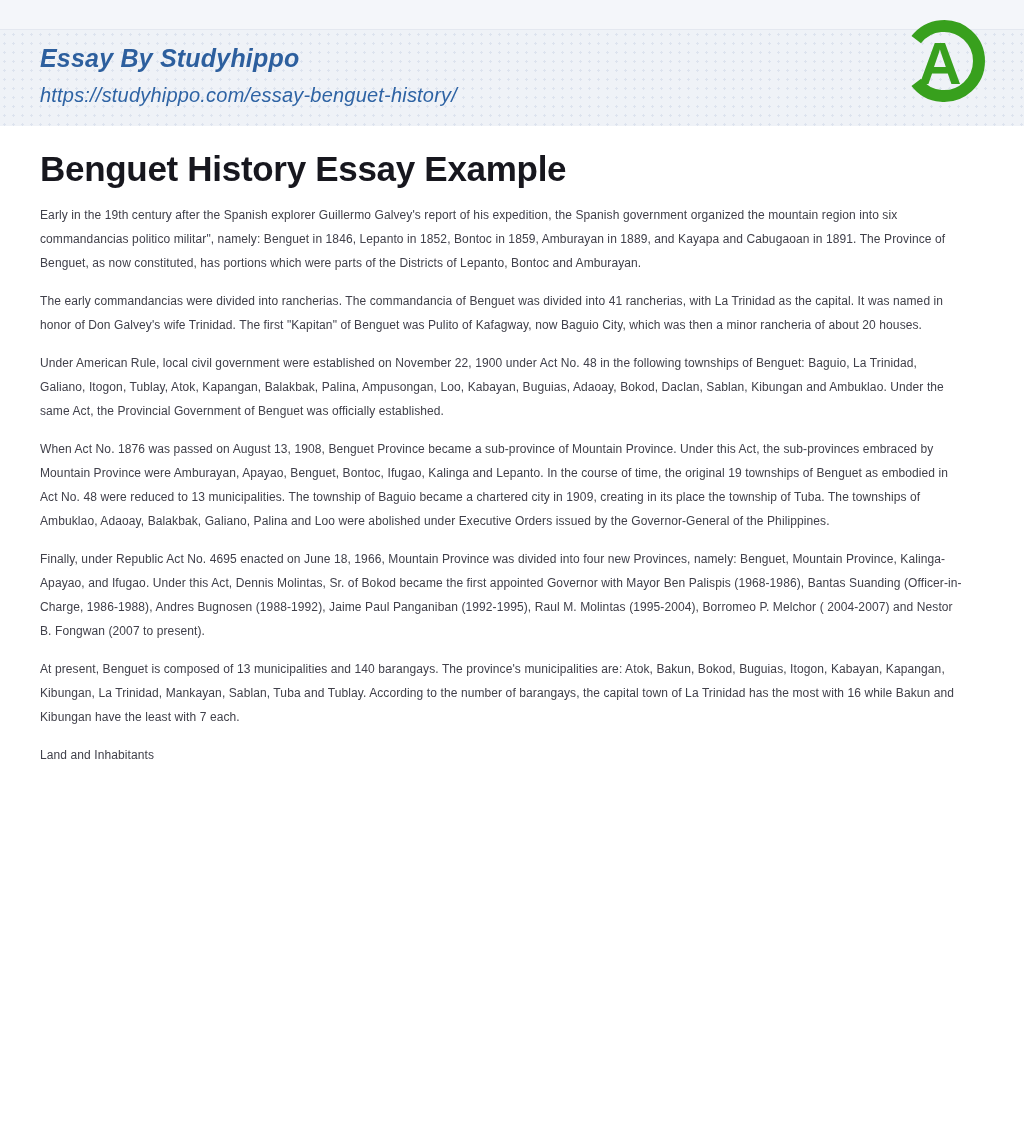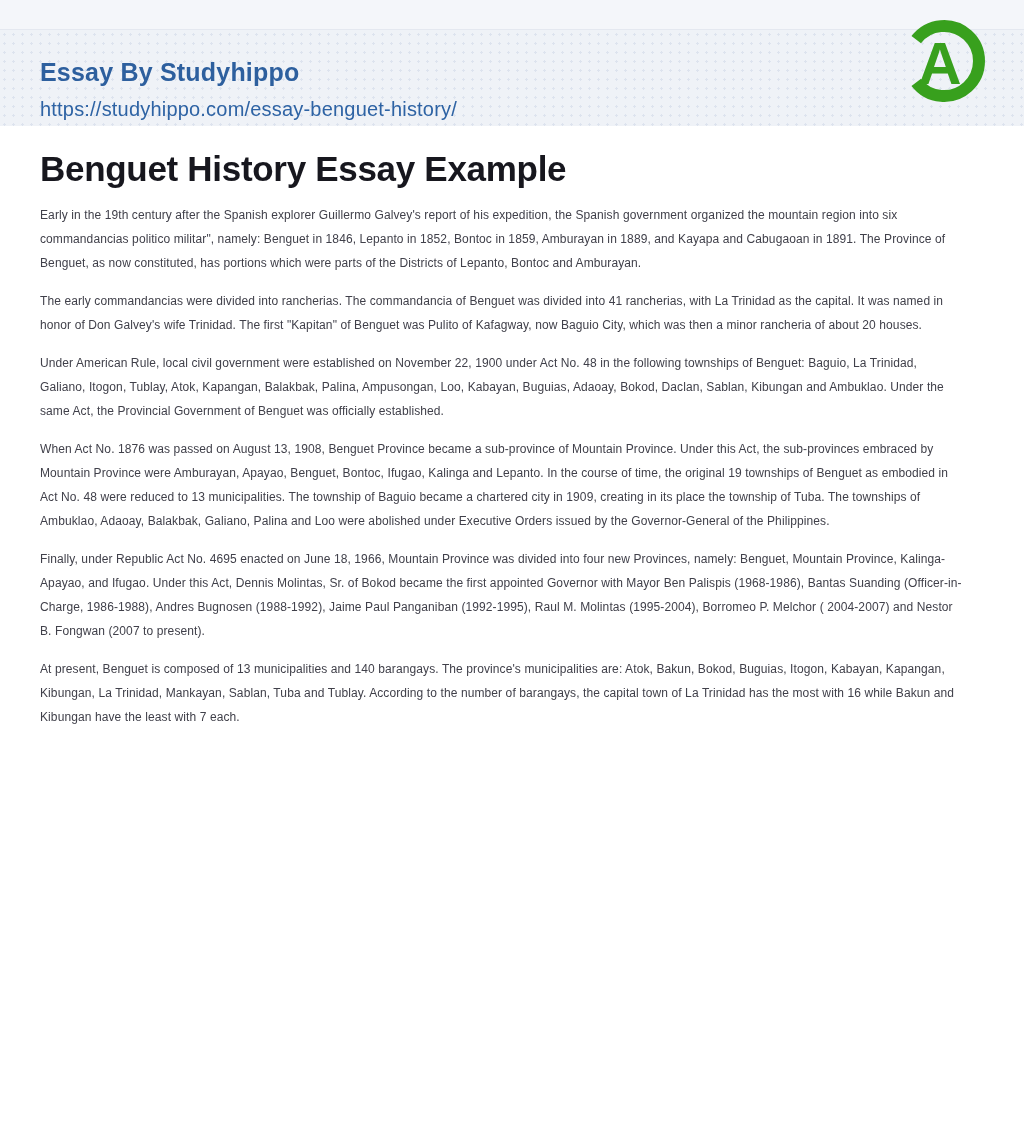--- a/index.html
+++ b/index.html
@@ -21,21 +21,22 @@
     border-bottom: 1px solid #e4e8f0;
   }
   .header-main {
     height: 96px;
     background-color: #eff2f7;
     background-image: radial-gradient(circle, #dde3ee 1px, transparent 1.2px);
     background-size: 9px 9px;
     padding: 0 140px 5px 40px;
     display: flex;
     flex-direction: column;
-    justify-content: flex-end;
+    justify-content: center;
+    font-style: italic;
   }
   .site-title {
     margin: 0 0 11px 0;
     font-size: 25px;
     font-weight: 700;
     letter-spacing: 0.2px;
     color: #2d5f9e;
   }
   .essay-url {
     font-size: 20px;
@@ -95,16 +96,17 @@
 
   <main>
     <h2 class="essay-title">Benguet History Essay Example</h2>
     <div class="essay-body" id="paragraphs">
         <p>Early in the 19th century after the Spanish explorer Guillermo Galvey's report of his expedition, the Spanish government organized the mountain region into six commandancias politico militar", namely: Benguet in 1846, Lepanto in 1852, Bontoc in 1859, Amburayan in 1889, and Kayapa and Cabugaoan in 1891. The Province of Benguet, as now constituted, has portions which were parts of the Districts of Lepanto, Bontoc and Amburayan.</p>
         <p>The early commandancias were divided into rancherias. The commandancia of Benguet was divided into 41 rancherias, with La Trinidad as the capital. It was named in honor of Don Galvey's wife Trinidad. The first "Kapitan" of Benguet was Pulito of Kafagway, now Baguio City, which was then a minor rancheria of about 20 houses.</p>
         <p>Under American Rule, local civil government were established on November 22, 1900 under Act No. 48 in the following townships of Benguet: Baguio, La Trinidad, Galiano, Itogon, Tublay, Atok, Kapangan, Balakbak, Palina, Ampusongan, Loo, Kabayan, Buguias, Adaoay, Bokod, Daclan, Sablan, Kibungan and Ambuklao. Under the same Act, the Provincial Government of Benguet was officially established.</p>
         <p>When Act No. 1876 was passed on August 13, 1908, Benguet Province became a sub-province of Mountain Province. Under this Act, the sub-provinces embraced by Mountain Province were Amburayan, Apayao, Benguet, Bontoc, Ifugao, Kalinga and Lepanto. In the course of time, the original 19 townships of Benguet as embodied in Act No. 48 were reduced to 13 municipalities. The township of Baguio became a chartered city in 1909, creating in its place the township of Tuba. The townships of Ambuklao, Adaoay, Balakbak, Galiano, Palina and Loo were abolished under Executive Orders issued by the Governor-General of the Philippines.</p>
         <p>Finally, under Republic Act No. 4695 enacted on June 18, 1966, Mountain Province was divided into four new Provinces, namely: Benguet, Mountain Province, Kalinga-Apayao, and Ifugao. Under this Act, Dennis Molintas, Sr. of Bokod became the first appointed Governor with Mayor Ben Palispis (1968-1986), Bantas Suanding (Officer-in-Charge, 1986-1988), Andres Bugnosen (1988-1992), Jaime Paul Panganiban (1992-1995), Raul M. Molintas (1995-2004), Borromeo P. Melchor ( 2004-2007) and Nestor B. Fongwan (2007 to present).</p>
         <p>At present, Benguet is composed of 13 municipalities and 140 barangays. The province's municipalities are: Atok, Bakun, Bokod, Buguias, Itogon, Kabayan, Kapangan, Kibungan, La Trinidad, Mankayan, Sablan, Tuba and Tublay. According to the number of barangays, the capital town of La Trinidad has the most with 16 while Bakun and Kibungan have the least with 7 each.</p>
+        <p>Land and Inhabitants</p>
       </div>
   </main>
 
 </div>
 
 </body></html>

